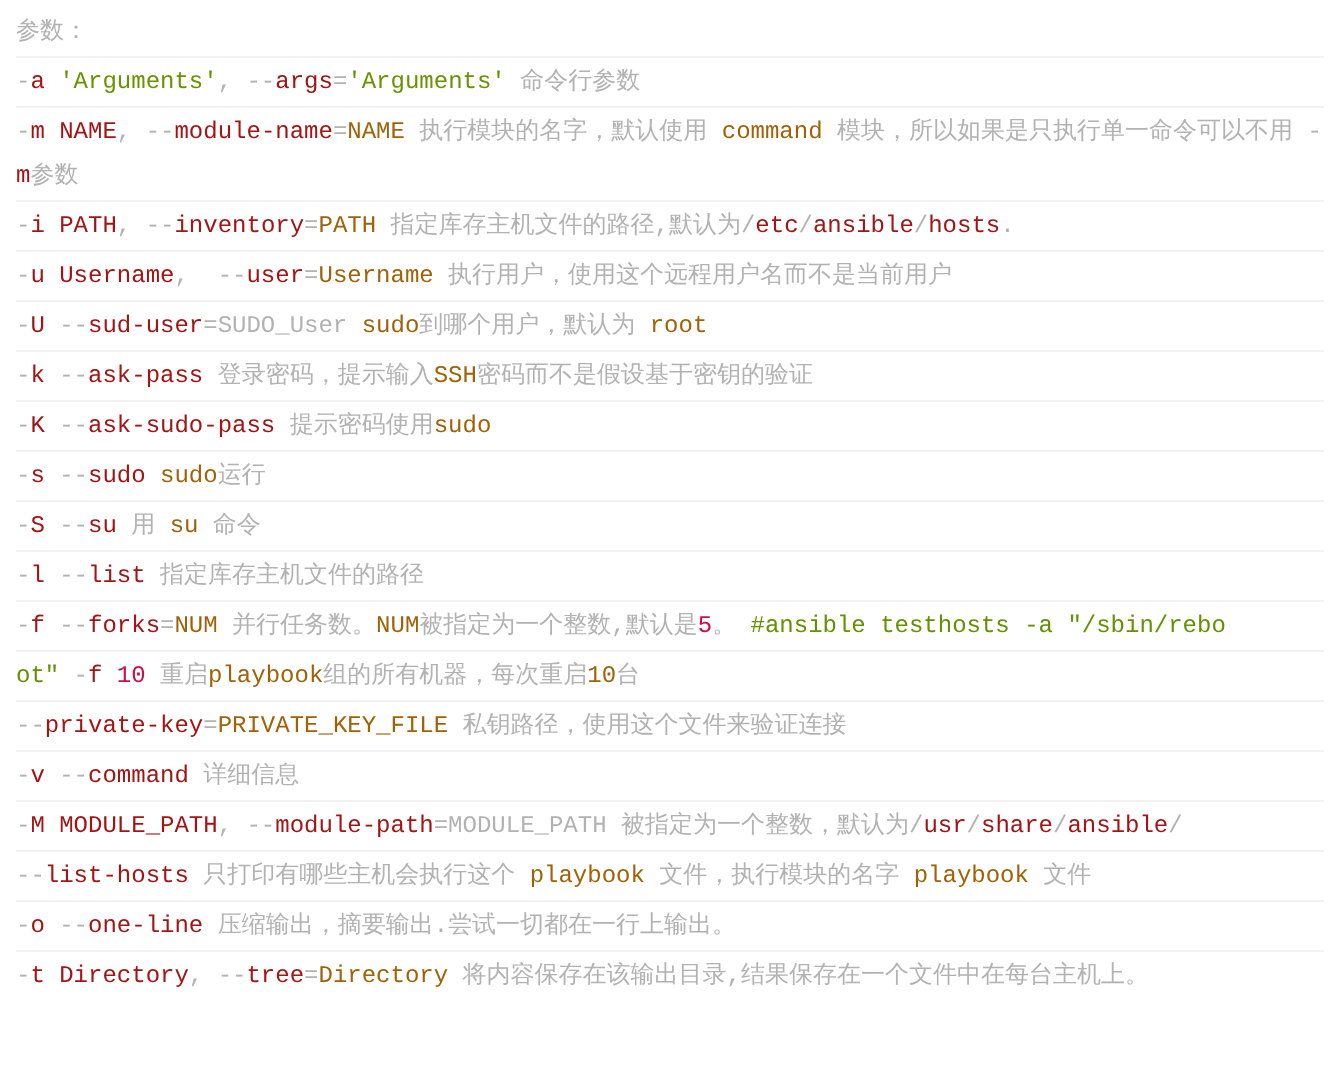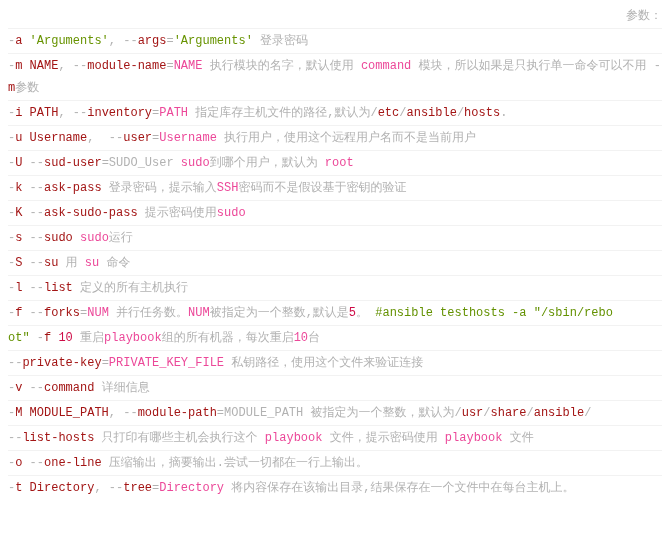--- a/index.html
+++ b/index.html
@@ -1,40 +1,40 @@
 <!DOCTYPE html>
 <html><head>
 <meta charset="utf-8">
 <style>
   body { margin:0; padding:4px 8px; font-family:Consolas,Menlo,"Courier New",monospace; font-size:12px; line-height:22px; color:#333; background:#fff; width:670px; box-sizing:border-box; }
   .ln { white-space:pre-wrap; word-break:break-all; border-top:1px solid #f2f2f2; padding:1px 0; }
-  .ln:first-child { border-top:none;text-align:right; }
+  .ln:first-child { border-top:none; }
   .grey { color:#b2b2b2; }
   .sel  { color:#a31515; }
   .prop { color:#679300;text-align:right; }
-  .val  { color:#ec4899; }
+  .val  { color:#a16207; }
   .red  { color:#ce0c47; }
   .cmt  { color:#639100; }
 </style>
 </head>
 <body>
 
 <div id="code">
     <div class="ln"><span class="grey">参数：</span></div>
-    <div class="ln"><span class="grey">-</span><span class="sel">a </span><span class="prop">'Arguments'</span><span class="grey">, --</span><span class="sel">args</span><span class="grey">=</span><span class="prop">'Arguments'</span><span class="grey"> 登录密码</span></div>
+    <div class="ln"><span class="grey">-</span><span class="sel">a </span><span class="prop">'Arguments'</span><span class="grey">, --</span><span class="sel">args</span><span class="grey">=</span><span class="prop">'Arguments'</span><span class="grey"> 命令行参数</span></div>
     <div class="ln"><span class="grey">-</span><span class="sel">m NAME</span><span class="grey">, --</span><span class="sel">module-name</span><span class="grey">=</span><span class="val">NAME</span><span class="grey"> 执行模块的名字，默认使用 </span><span class="val">command</span><span class="grey"> 模块，所以如果是只执行单一命令可以不用 -</span><span class="sel">m</span><span class="grey">参数</span></div>
     <div class="ln"><span class="grey">-</span><span class="sel">i PATH</span><span class="grey">, --</span><span class="sel">inventory</span><span class="grey">=</span><span class="val">PATH</span><span class="grey"> 指定库存主机文件的路径,默认为/</span><span class="sel">etc</span><span class="grey">/</span><span class="sel">ansible</span><span class="grey">/</span><span class="sel">hosts</span><span class="grey">.</span></div>
     <div class="ln"><span class="grey">-</span><span class="sel">u Username</span><span class="grey">,  --</span><span class="sel">user</span><span class="grey">=</span><span class="val">Username</span><span class="grey"> 执行用户，使用这个远程用户名而不是当前用户</span></div>
     <div class="ln"><span class="grey">-</span><span class="sel">U</span><span class="grey"> --</span><span class="sel">sud-user</span><span class="grey">=SUDO_User </span><span class="val">sudo</span><span class="grey">到哪个用户，默认为 </span><span class="val">root</span></div>
     <div class="ln"><span class="grey">-</span><span class="sel">k</span><span class="grey"> --</span><span class="sel">ask-pass</span><span class="grey"> 登录密码，提示输入</span><span class="val">SSH</span><span class="grey">密码而不是假设基于密钥的验证</span></div>
     <div class="ln"><span class="grey">-</span><span class="sel">K</span><span class="grey"> --</span><span class="sel">ask-sudo-pass</span><span class="grey"> 提示密码使用</span><span class="val">sudo</span></div>
     <div class="ln"><span class="grey">-</span><span class="sel">s</span><span class="grey"> --</span><span class="sel">sudo</span><span class="grey"> </span><span class="val">sudo</span><span class="grey">运行</span></div>
     <div class="ln"><span class="grey">-</span><span class="sel">S</span><span class="grey"> --</span><span class="sel">su</span><span class="grey"> 用 </span><span class="val">su</span><span class="grey"> 命令</span></div>
-    <div class="ln"><span class="grey">-</span><span class="sel">l</span><span class="grey"> --</span><span class="sel">list</span><span class="grey"> 定义的所有主机执行</span></div>
+    <div class="ln"><span class="grey">-</span><span class="sel">l</span><span class="grey"> --</span><span class="sel">list</span><span class="grey"> 指定库存主机文件的路径</span></div>
     <div class="ln"><span class="grey">-</span><span class="sel">f</span><span class="grey"> --</span><span class="sel">forks</span><span class="grey">=</span><span class="val">NUM</span><span class="grey"> 并行任务数。</span><span class="val">NUM</span><span class="grey">被指定为一个整数,默认是</span><span class="red">5</span><span class="grey">。 </span><span class="cmt">#ansible testhosts -a "/sbin/rebo</span></div>
     <div class="ln"><span class="cmt">ot"</span><span class="grey"> -</span><span class="sel">f</span><span class="grey"> </span><span class="red">10</span><span class="grey"> 重启</span><span class="val">playbook</span><span class="grey">组的所有机器，每次重启</span><span class="val">10</span><span class="grey">台</span></div>
     <div class="ln"><span class="grey">--</span><span class="sel">private-key</span><span class="grey">=</span><span class="val">PRIVATE_KEY_FILE</span><span class="grey"> 私钥路径，使用这个文件来验证连接</span></div>
     <div class="ln"><span class="grey">-</span><span class="sel">v</span><span class="grey"> --</span><span class="sel">command</span><span class="grey"> 详细信息</span></div>
     <div class="ln"><span class="grey">-</span><span class="sel">M MODULE_PATH</span><span class="grey">, --</span><span class="sel">module-path</span><span class="grey">=MODULE_PATH 被指定为一个整数，默认为/</span><span class="sel">usr</span><span class="grey">/</span><span class="sel">share</span><span class="grey">/</span><span class="sel">ansible</span><span class="grey">/</span></div>
-    <div class="ln"><span class="grey">--</span><span class="sel">list-hosts</span><span class="grey"> 只打印有哪些主机会执行这个 </span><span class="val">playbook</span><span class="grey"> 文件，提示密码使用 </span><span class="val">playbook</span><span class="grey"> 文件</span></div>
+    <div class="ln"><span class="grey">--</span><span class="sel">list-hosts</span><span class="grey"> 只打印有哪些主机会执行这个 </span><span class="val">playbook</span><span class="grey"> 文件，执行模块的名字 </span><span class="val">playbook</span><span class="grey"> 文件</span></div>
     <div class="ln"><span class="grey">-</span><span class="sel">o</span><span class="grey"> --</span><span class="sel">one-line</span><span class="grey"> 压缩输出，摘要输出.尝试一切都在一行上输出。</span></div>
     <div class="ln"><span class="grey">-</span><span class="sel">t Directory</span><span class="grey">, --</span><span class="sel">tree</span><span class="grey">=</span><span class="val">Directory</span><span class="grey"> 将内容保存在该输出目录,结果保存在一个文件中在每台主机上。</span></div>
   </div>
 
 </body></html>

